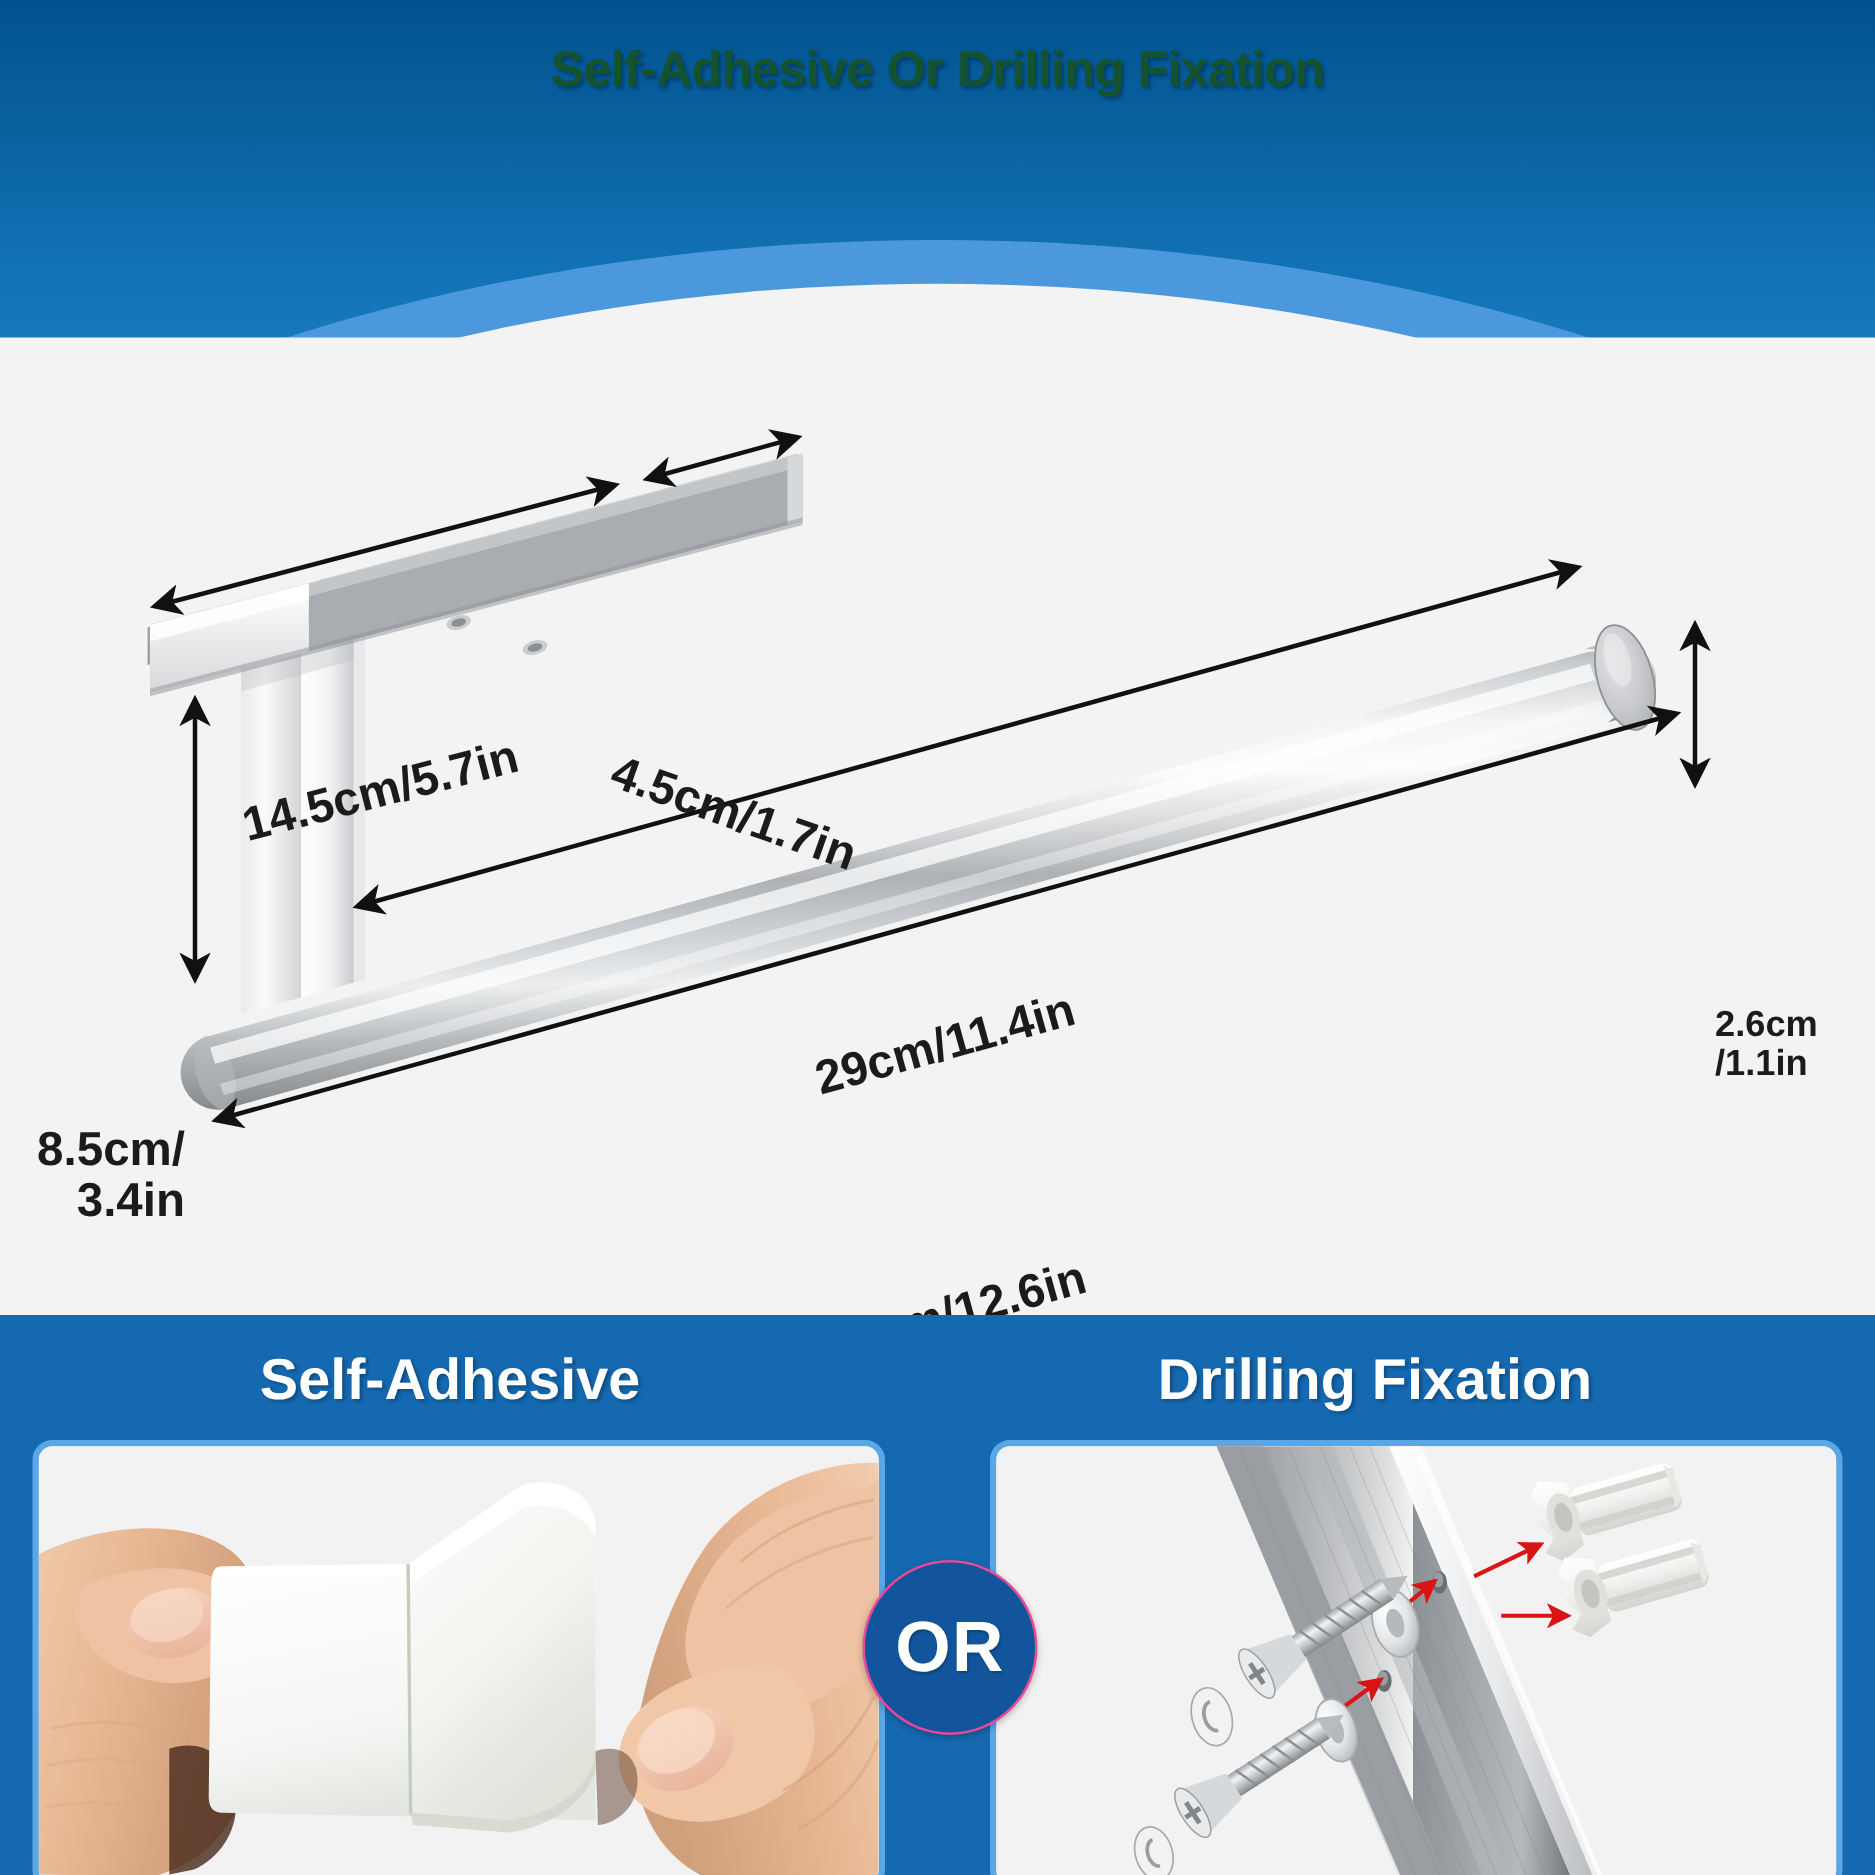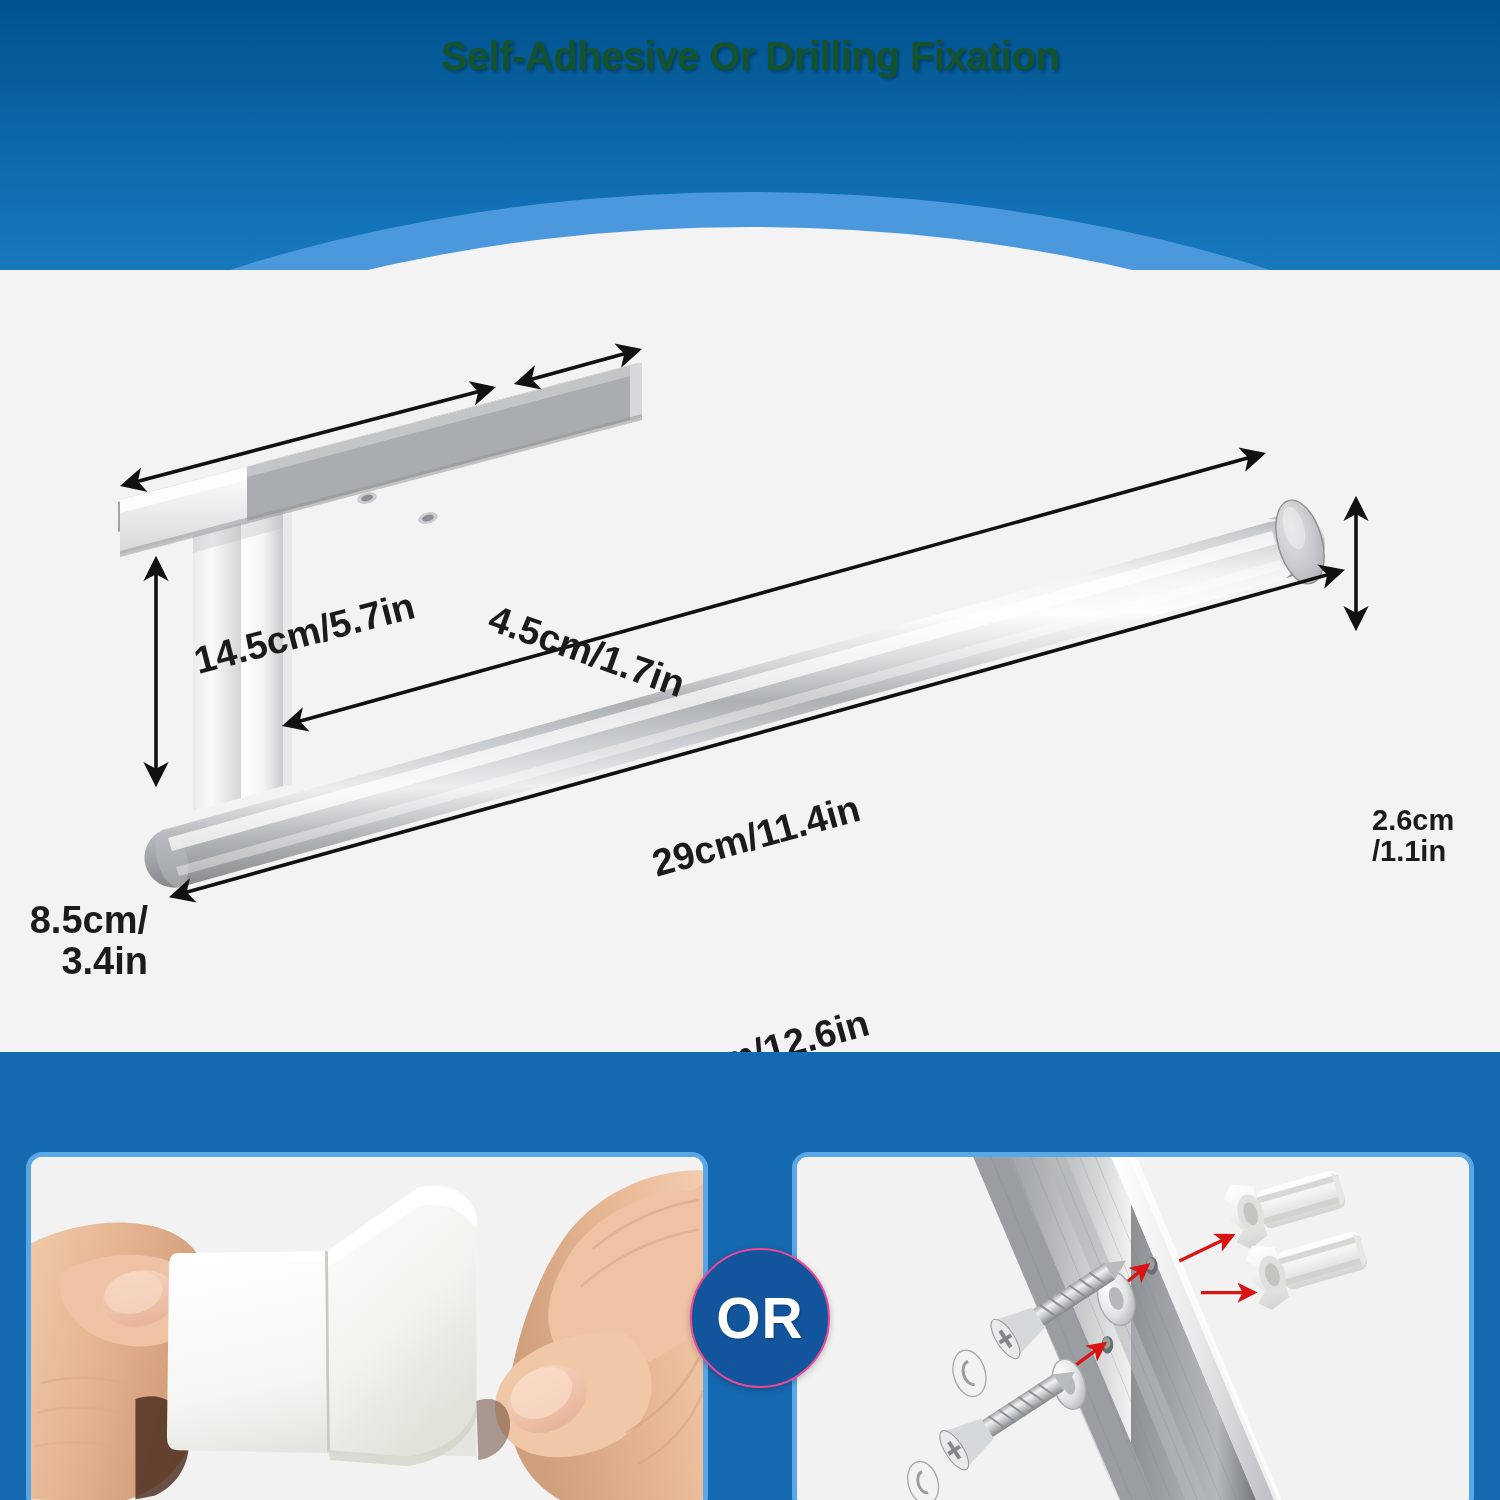--- a/index.html
+++ b/index.html
@@ -291,20 +291,22 @@
   </div>
 
   <div class="dim-label" style="left:1372px; top:505px; font-size:29px;margin-top:30px;">
     <div>2.6cm</div>
     <div>/1.1in</div>
   </div>
 </div>
 
 <div id="bottom-section">
 
+  <div class="bottom-heading" id="heading-self-adhesive">Self-Adhesive</div>
+  <div class="bottom-heading" id="heading-drilling">Drilling Fixation</div>
 
   <div class="photo-panel" id="panel-self-adhesive">
     <svg class="photo-inner" viewBox="0 0 682 360" preserveAspectRatio="xMidYMid slice">
       <defs>
         <linearGradient id="skinA" x1="0" y1="0" x2="1" y2="0.4">
           <stop offset="0%" stop-color="#f0c9a8"></stop>
           <stop offset="40%" stop-color="#e8b894"></stop>
           <stop offset="100%" stop-color="#cf9a77"></stop>
         </linearGradient>
         <linearGradient id="skinB" x1="1" y1="0" x2="0" y2="0.4">

